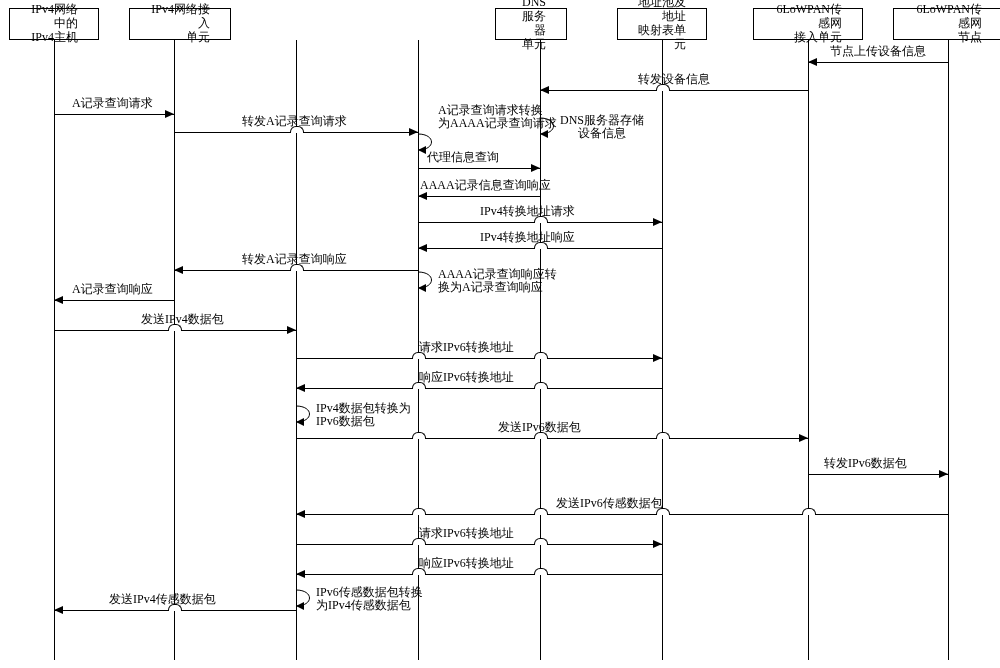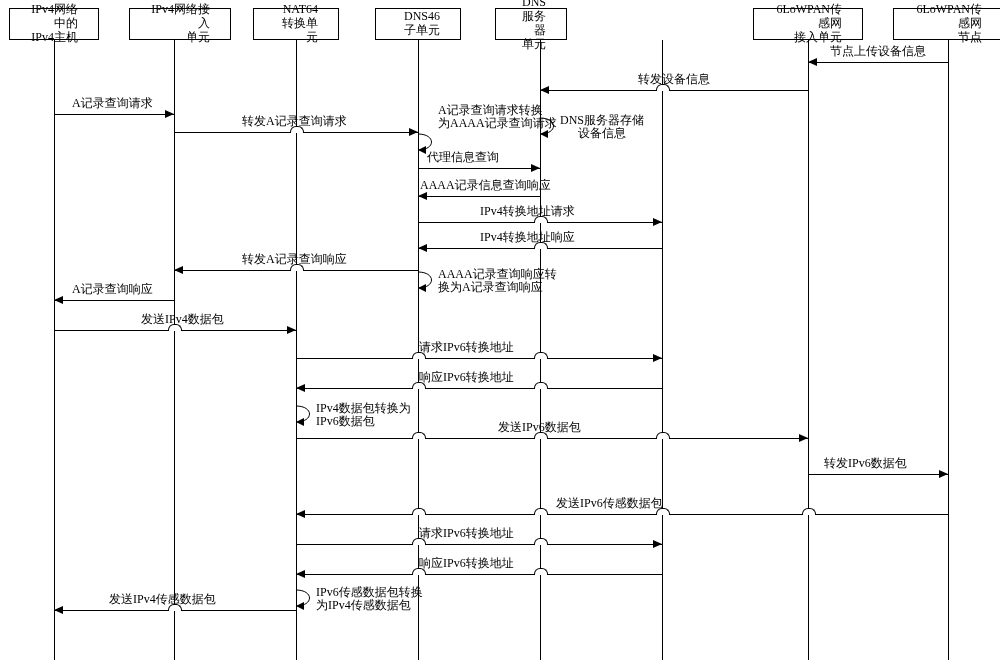--- a/index.html
+++ b/index.html
@@ -86,32 +86,29 @@
 
 <div class="diagram" id="diagram">
     <div class="participant" style="left: 9px; width: 90px;">
       <span>IPv4网络中的<br>IPv4主机</span>
     </div>
     <div class="lifeline" style="left: 54px;"></div>
     <div class="participant" style="left: 129px; width: 102px;">
       <span>IPv4网络接入<br>单元</span>
     </div>
     <div class="lifeline" style="left: 174px;"></div>
-    <div class="participant" style="left: 253px; width: 86px;">
-      <span>NAT64转换单元</span>
-    </div>
     <div class="lifeline" style="left: 296px;"></div>
-    <div class="participant" style="left: 375px; width: 86px;">
-      <span>DNS46子单元</span>
-    </div>
     <div class="lifeline" style="left: 418px;"></div>
     <div class="participant" style="left: 495px; width: 72px;">
       <span>DNS服务器<br>单元</span>
     </div>
     <div class="lifeline" style="left: 540px;"></div>
+    <div class="participant" style="left: 617px; width: 90px;">
+      <span>地址池及地址<br>映射表单元</span>
+    </div>
     <div class="lifeline" style="left: 662px;"></div>
     <div class="participant" style="left: 753px; width: 110px;">
       <span>6LoWPAN传感网<br>接入单元</span>
     </div>
     <div class="lifeline" style="left: 808px;"></div>
     <div class="participant" style="left: 893px; width: 110px;">
       <span>6LoWPAN传感网<br>节点</span>
     </div>
     <div class="lifeline" style="left: 948px;"></div>
     <div class="msg" style="top: 62px; left: 808px; width: 140px;">

